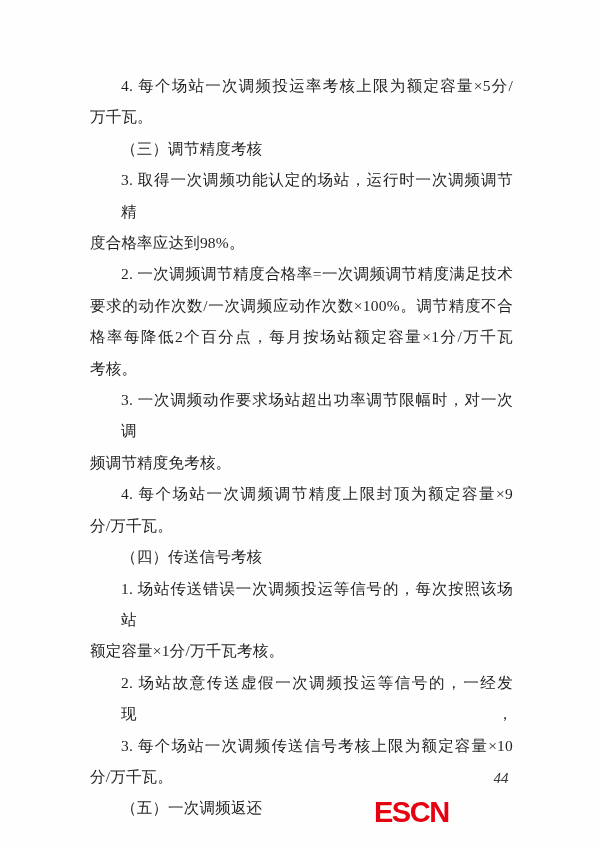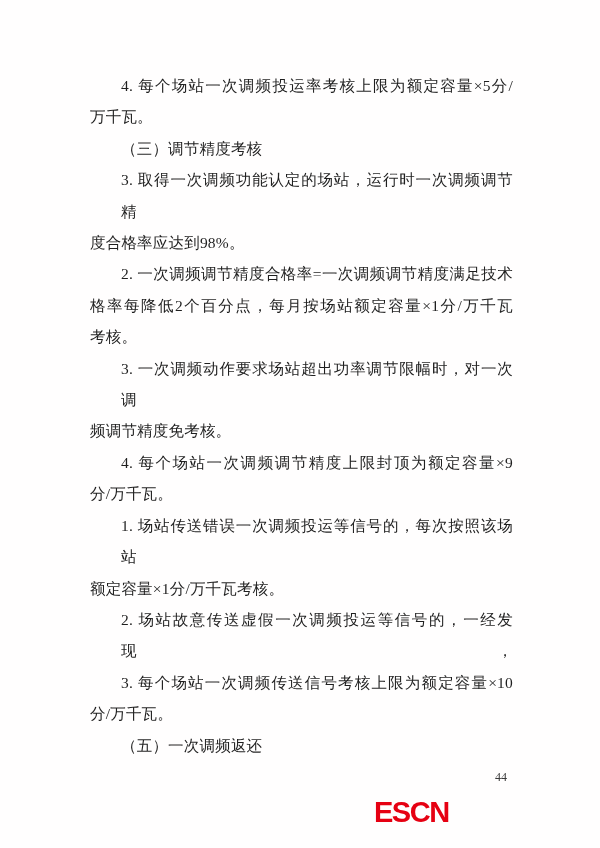--- a/index.html
+++ b/index.html
@@ -40,33 +40,35 @@
   }
   .line.indent {
     padding-left: 2em;
   }
   .page-number {
     position: absolute;
     left: 486px;
     top: 770px;
     width: 30px;
     text-align: center;
-    font-size: 12px;
+    font-size: 15px;
     color: #3a3a3a;
     font-family: "Liberation Serif", "DejaVu Serif", serif;
+    font-style: italic;
   }
   .logo {
     position: absolute;
     left: 374px;
     top: 798px;
     height: 32px;
     display: flex;
-    align-items: flex-start;
+    align-items: flex-end;
     gap: 7px;
     white-space: nowrap;
+    flex-direction: column;
   }
   .logo-latin {
     font-family: "Liberation Sans", "DejaVu Sans", sans-serif;
     font-weight: 700;
     font-size: 29px;
     letter-spacing: -1.5px;
     line-height: 1;
   }
   .logo-cn {
     font-family: "Liberation Sans", "DejaVu Sans", sans-serif;
@@ -88,30 +90,34 @@
       </div>
       <div class="paragraph">
         <div class="line indent">（三）调节精度考核</div>
       </div>
       <div class="paragraph">
         <div class="line indent stretch">3. 取得一次调频功能认定的场站，运行时一次调频调节精</div>
         <div class="line">度合格率应达到98%。</div>
       </div>
       <div class="paragraph">
         <div class="line indent stretch">2. 一次调频调节精度合格率=一次调频调节精度满足技术</div>
+        <div class="line stretch">要求的动作次数/一次调频应动作次数×100%。调节精度不合</div>
         <div class="line stretch">格率每降低2个百分点，每月按场站额定容量×1分/万千瓦</div>
         <div class="line">考核。</div>
       </div>
       <div class="paragraph">
         <div class="line indent stretch">3. 一次调频动作要求场站超出功率调节限幅时，对一次调</div>
         <div class="line">频调节精度免考核。</div>
       </div>
       <div class="paragraph">
         <div class="line indent stretch">4. 每个场站一次调频调节精度上限封顶为额定容量×9</div>
         <div class="line">分/万千瓦。</div>
+      </div>
+      <div class="paragraph">
+        <div class="line indent">（四）传送信号考核</div>
       </div>
       <div class="paragraph">
         <div class="line indent stretch">1. 场站传送错误一次调频投运等信号的，每次按照该场站</div>
         <div class="line">额定容量×1分/万千瓦考核。</div>
       </div>
       <div class="paragraph">
         <div class="line indent stretch">2. 场站故意传送虚假一次调频投运等信号的，一经发现，</div>
       </div>
       <div class="paragraph">
         <div class="line indent stretch">3. 每个场站一次调频传送信号考核上限为额定容量×10</div>

